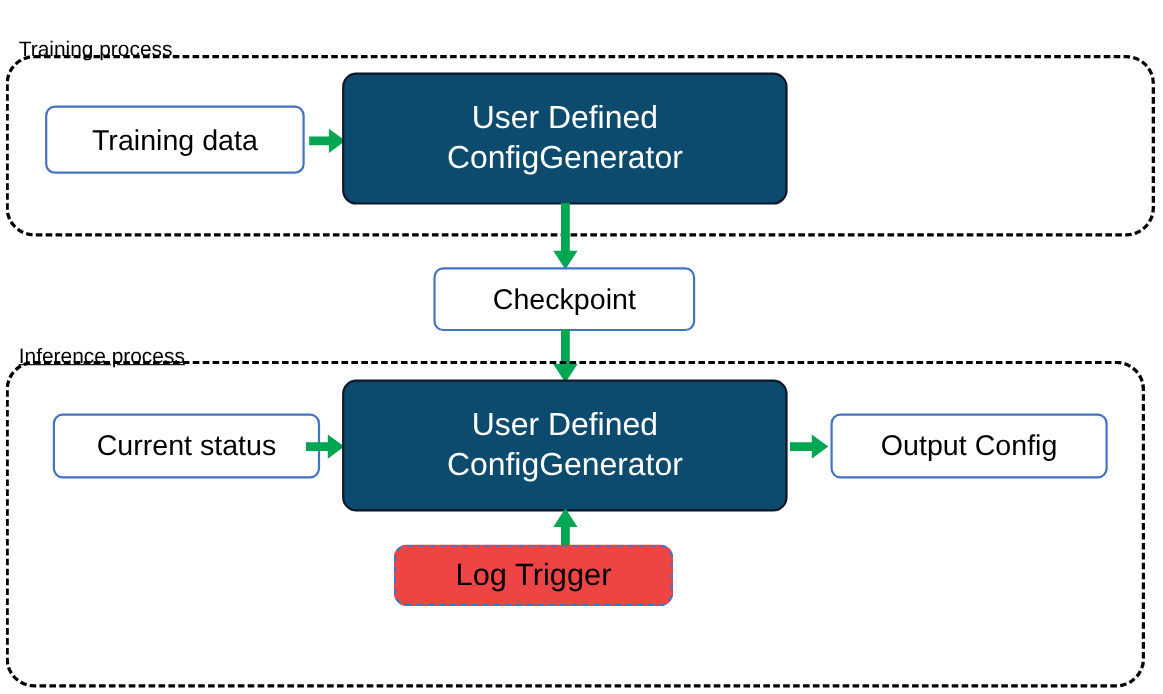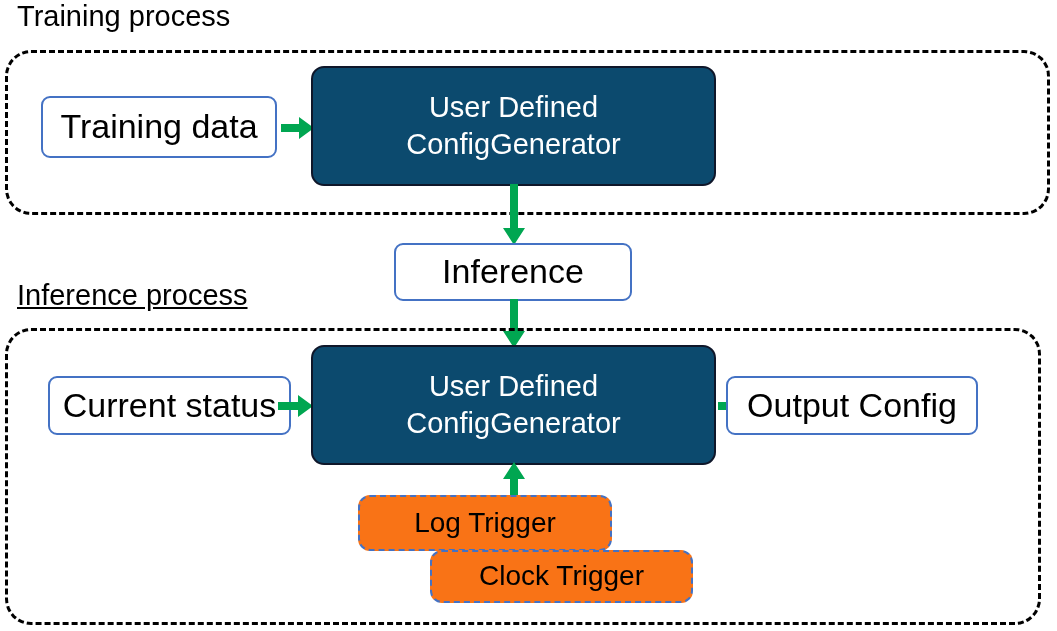--- a/index.html
+++ b/index.html
@@ -25,39 +25,40 @@
     position: absolute;
     border: 3px dashed #000000;
     border-radius: 26px;
     box-sizing: border-box;
     background: transparent;
   }
 
   .group-label {
     position: absolute;
     color: #000000;
-    font-size: 29px;
+    font-size: 19px;
     line-height: 1;
     white-space: nowrap;
     background: #ffffff;
     padding: 0 3px;
+    margin-top: 34px;
   }
 
   
   .node-white {
     position: absolute;
     box-sizing: border-box;
     background: #ffffff;
     border: 2px solid #4472C4;
     border-radius: 9px;
     display: flex;
     align-items: center;
     justify-content: center;
     color: #000000;
-    font-size: 34px;
+    font-size: 26px;
     line-height: 1.1;
     text-align: center;
   }
 
   
   .node-blue {
     position: absolute;
     box-sizing: border-box;
     background: #0c4a6e;
     border: 2px solid #0f172a;
@@ -70,21 +71,21 @@
     font-size: 29px;
     line-height: 1.28;
     text-align: center;
   }
   .node-blue .line { display: block; }
 
   
   .node-trigger {
     position: absolute;
     box-sizing: border-box;
-    background: #f97316;
+    background: #ef4444;
     border: 2px dashed #4472C4;
     border-radius: 12px;
     display: flex;
     align-items: center;
     justify-content: center;
     color: #000000;
     font-size: 28px;
     line-height: 1.1;
     text-align: center;
   }
@@ -119,21 +120,21 @@
     <span class="line">ConfigGenerator</span>
   </div>
 
   <div class="arrow" style="left:499px; top:184px;">
     <svg width="30" height="62" viewBox="0 0 30 62">
       <path d="M11,0 L19,0 L19,44 L26,44 L15,61 L4,44 L11,44 Z" fill="#00A651"></path>
     </svg>
   </div>
 
   <div class="node-white" style="left:394px; top:243px; width:238px; height:58px;">
-    <span>Inference</span>
+    <span>Checkpoint</span>
   </div>
 
   <div class="arrow" style="left:499px; top:299px;">
     <svg width="30" height="50" viewBox="0 0 30 50">
       <path d="M11,0 L19,0 L19,32 L26,32 L15,49 L4,32 L11,32 Z" fill="#00A651"></path>
     </svg>
   </div>
 
   <div class="group-label" style="left:14px; top:281px;text-decoration:underline;">Inference process</div>
 
@@ -153,31 +154,28 @@
     <span class="line">User Defined</span>
     <span class="line">ConfigGenerator</span>
   </div>
 
   <div class="arrow" style="left:718px; top:391px;">
     <svg width="36" height="30" viewBox="0 0 36 30">
       <path d="M0,11 L20,11 L20,4 L35,15 L20,26 L20,19 L0,19 Z" fill="#00A651"></path>
     </svg>
   </div>
 
-  <div class="node-white" style="left:726px; top:376px; width:252px; height:59px;">
+  <div class="node-white" style="left:755px; top:376px; width:252px; height:59px;">
     <span>Output Config</span>
   </div>
 
   <div class="arrow" style="left:499px; top:462px;">
     <svg width="30" height="42" viewBox="0 0 30 42">
       <path d="M15,0 L26,17 L19,17 L19,41 L11,41 L11,17 L4,17 Z" fill="#00A651"></path>
     </svg>
   </div>
 
   <div class="node-trigger" style="left:358px; top:495px; width:254px; height:56px; z-index:1;">
     <span>Log Trigger</span>
   </div>
 
-  <div class="node-trigger" style="left:430px; top:550px; width:263px; height:53px; z-index:2;">
-    <span>Clock Trigger</span>
-  </div>
 
 </div>
 
 </body></html>

